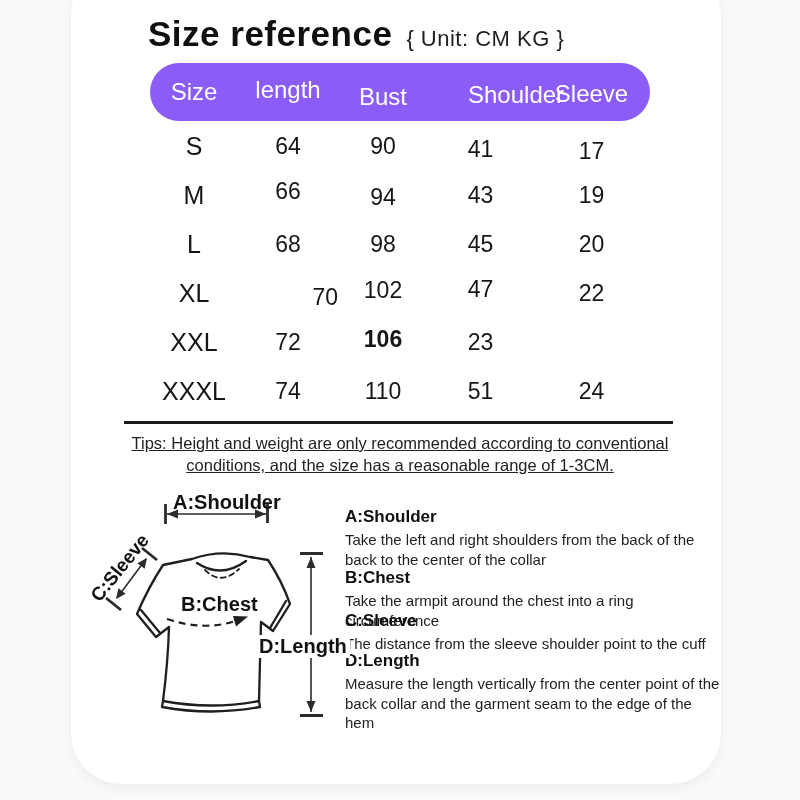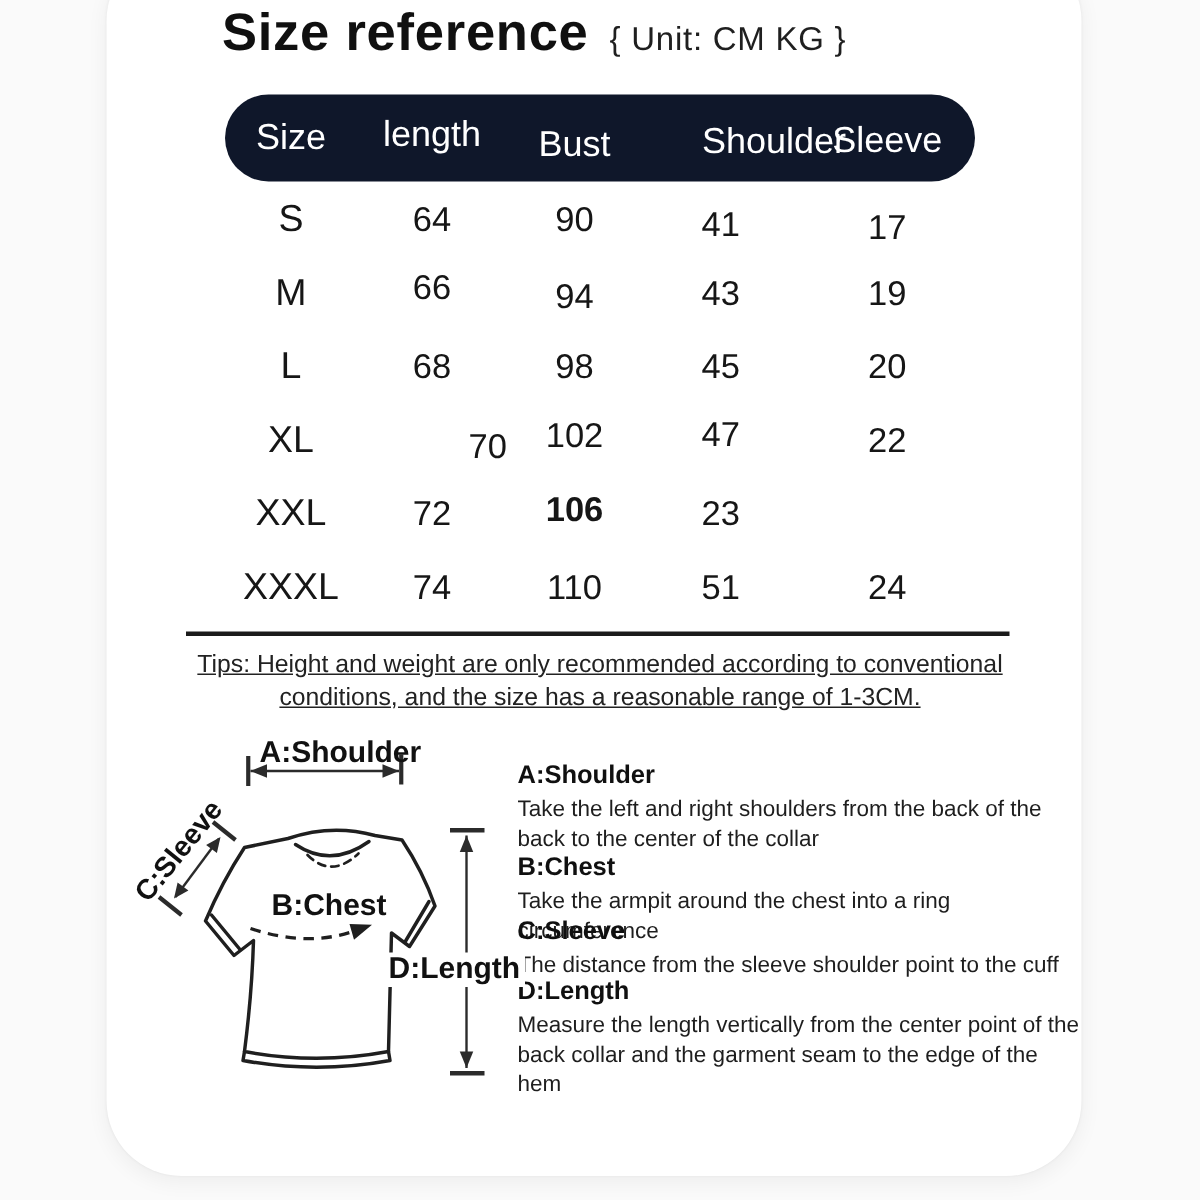--- a/index.html
+++ b/index.html
@@ -7,28 +7,28 @@
   body { background:#fafafa; font-family:"Liberation Sans", sans-serif; color:#1c1c1c; }
   .stage { position:relative; width:800px; height:800px; overflow:hidden; }
 
   .card {
     position:absolute; left:71px; top:-36px; width:650px; height:820px;
     background:#ffffff; border-radius:50px;
     box-shadow:0 4px 14px rgba(0,0,0,0.055), 0 0 2px rgba(0,0,0,0.05);
   }
 
   
-  .title-row { position:absolute; left:148px; top:2px; display:flex; align-items:baseline; gap:14px; white-space:nowrap; }
+  .title-row { position:absolute; left:148px; top:14px; display:flex; align-items:baseline; gap:14px; white-space:nowrap; }
   .title-main { font-size:35px; font-weight:700; color:#101010; letter-spacing:0.5px; }
   .title-unit { font-size:22px; font-weight:400; color:#1f1f1f; letter-spacing:0.5px; }
 
   
   .pill {
     position:absolute; left:150px; top:63px; width:500px; height:58px;
-    background:#0f172a; border-radius:29px;
+    background:#8b5cf6; border-radius:29px;
     display:grid; grid-template-columns:88px 100px 90px 105px 117px; align-items:center;
   }
   .pill span { text-align:center; color:#ffffff; font-size:24px; }
   .pill span:nth-child(2){ transform:translateY(-2px); }
   .pill span:nth-child(3){ transform:translateY(5px); }
   .pill span:nth-child(4){ transform:translateY(3px);margin-left:40px; }
   .pill span:nth-child(5){ transform:translateY(2px); }
 
   .rows { position:absolute; left:150px; top:122px; width:500px; }
   .row { display:grid; grid-template-columns:88px 100px 90px 105px 117px; height:49px; align-items:center; }

